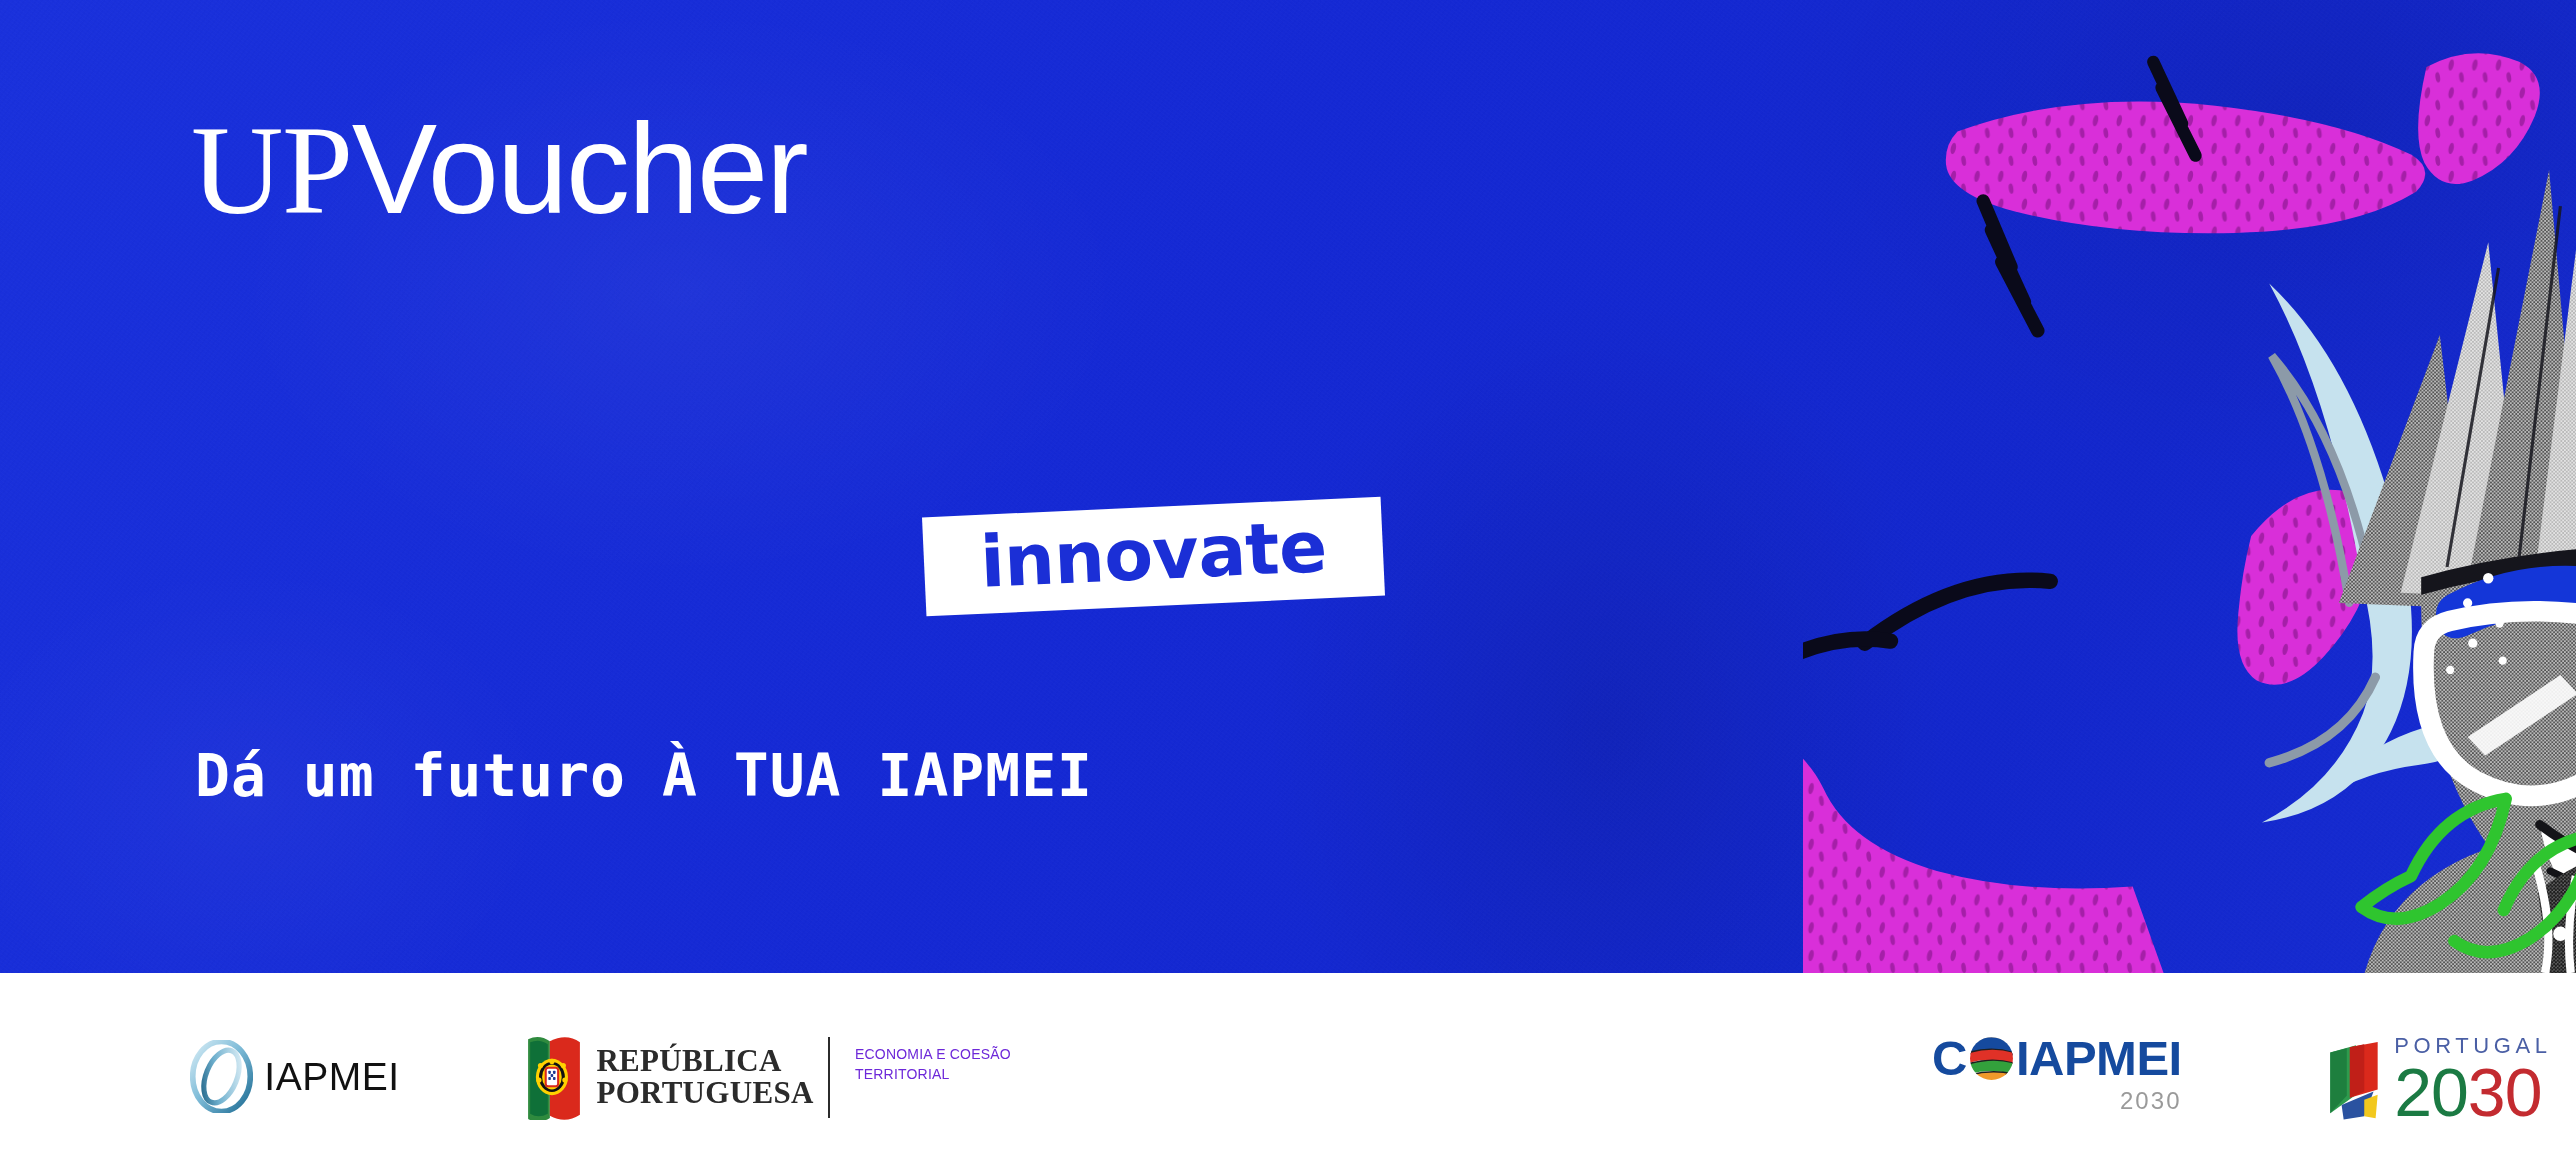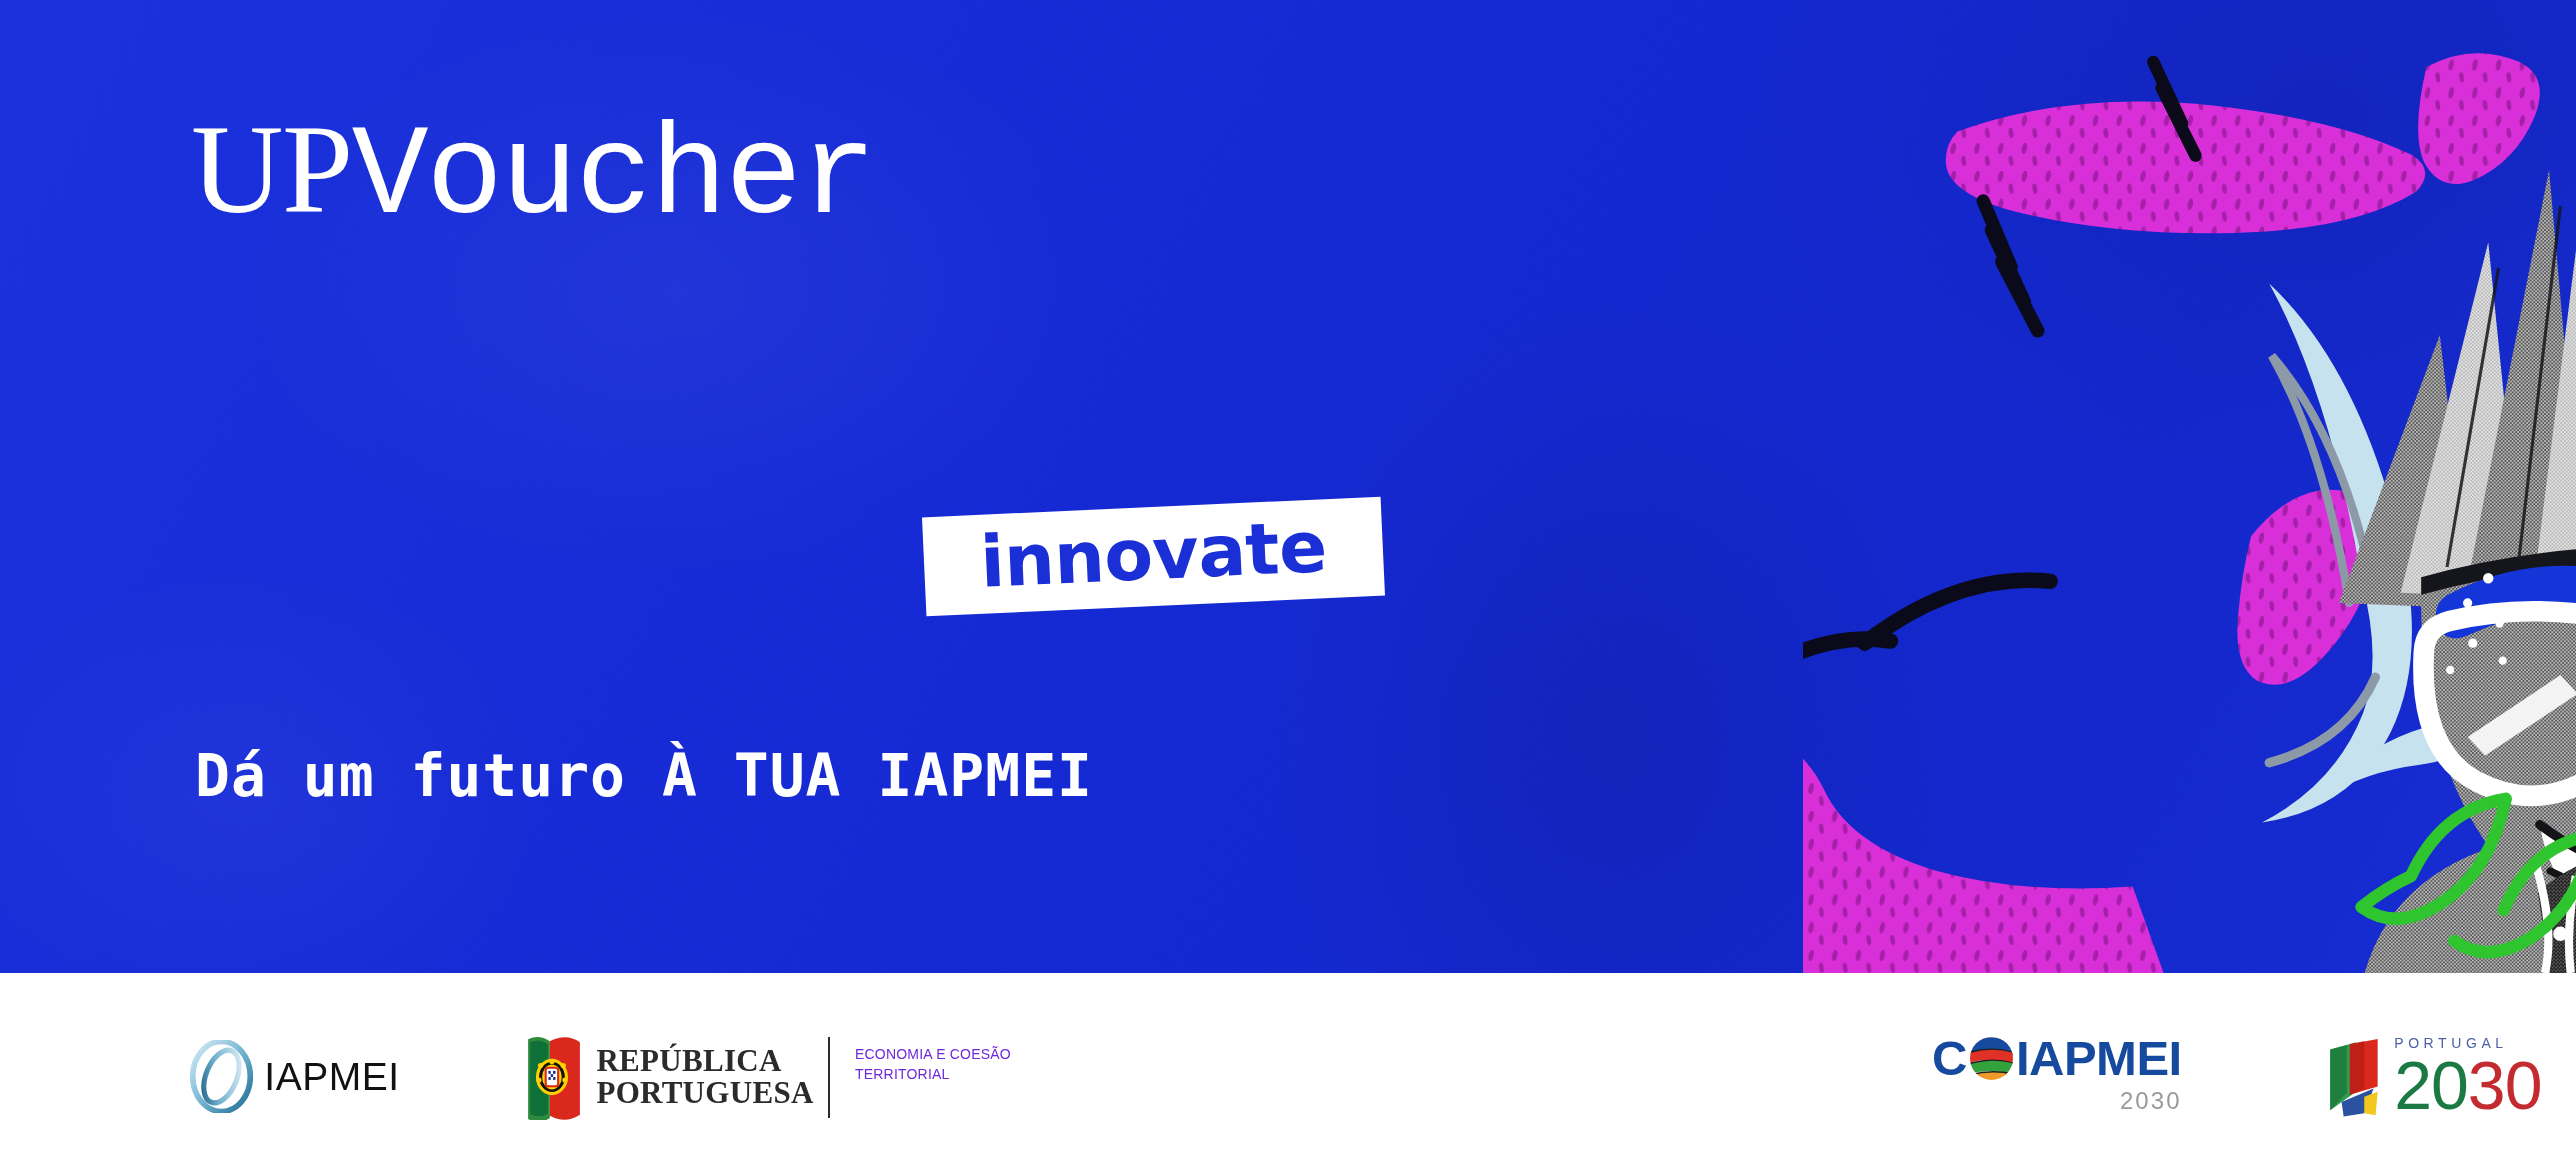--- a/index.html
+++ b/index.html
@@ -59,21 +59,21 @@
     letter-spacing:-1px;
   }
   #hl-line2{ margin-top:3.1px; }
   #hl-up{
     font-family:"Liberation Serif", serif;
     font-size:128px;
     font-weight:400;
     letter-spacing:-1.5px;
   }
   #hl-voucher{
-    font-family:Liberation Mono, monospace;
+    font-family:Liberation Sans, sans-serif;
     font-size:128px;
     font-weight:400;
     letter-spacing:-2.1px;
     text-align:right;
   }
 
   
   #innovate-badge{
     position:absolute;
     left:924px; top:507px;
@@ -197,21 +197,21 @@
     text-align:right;
     margin-top:4.1px;
   }
 
   
   #logo-pt2030{ left:2324px; top:62px; }
   #pt-flagmark{ width:62px; height:85px; }
   #pt-words{ margin-left:8.2px; }
   #pt-portugal{
     font-family:"Liberation Sans", sans-serif;
-    font-size:14px;
+    font-size:22px;
     font-weight:400;
     color:#4A5FA5;
     letter-spacing:4.6px;
     line-height:1;
   }
   #pt-2030{ line-height:1; margin-top:1px; font-size:0; }
   #pt-2030 span{
     font-family:"Liberation Sans", sans-serif;
     font-size:68px;
     font-weight:400;

